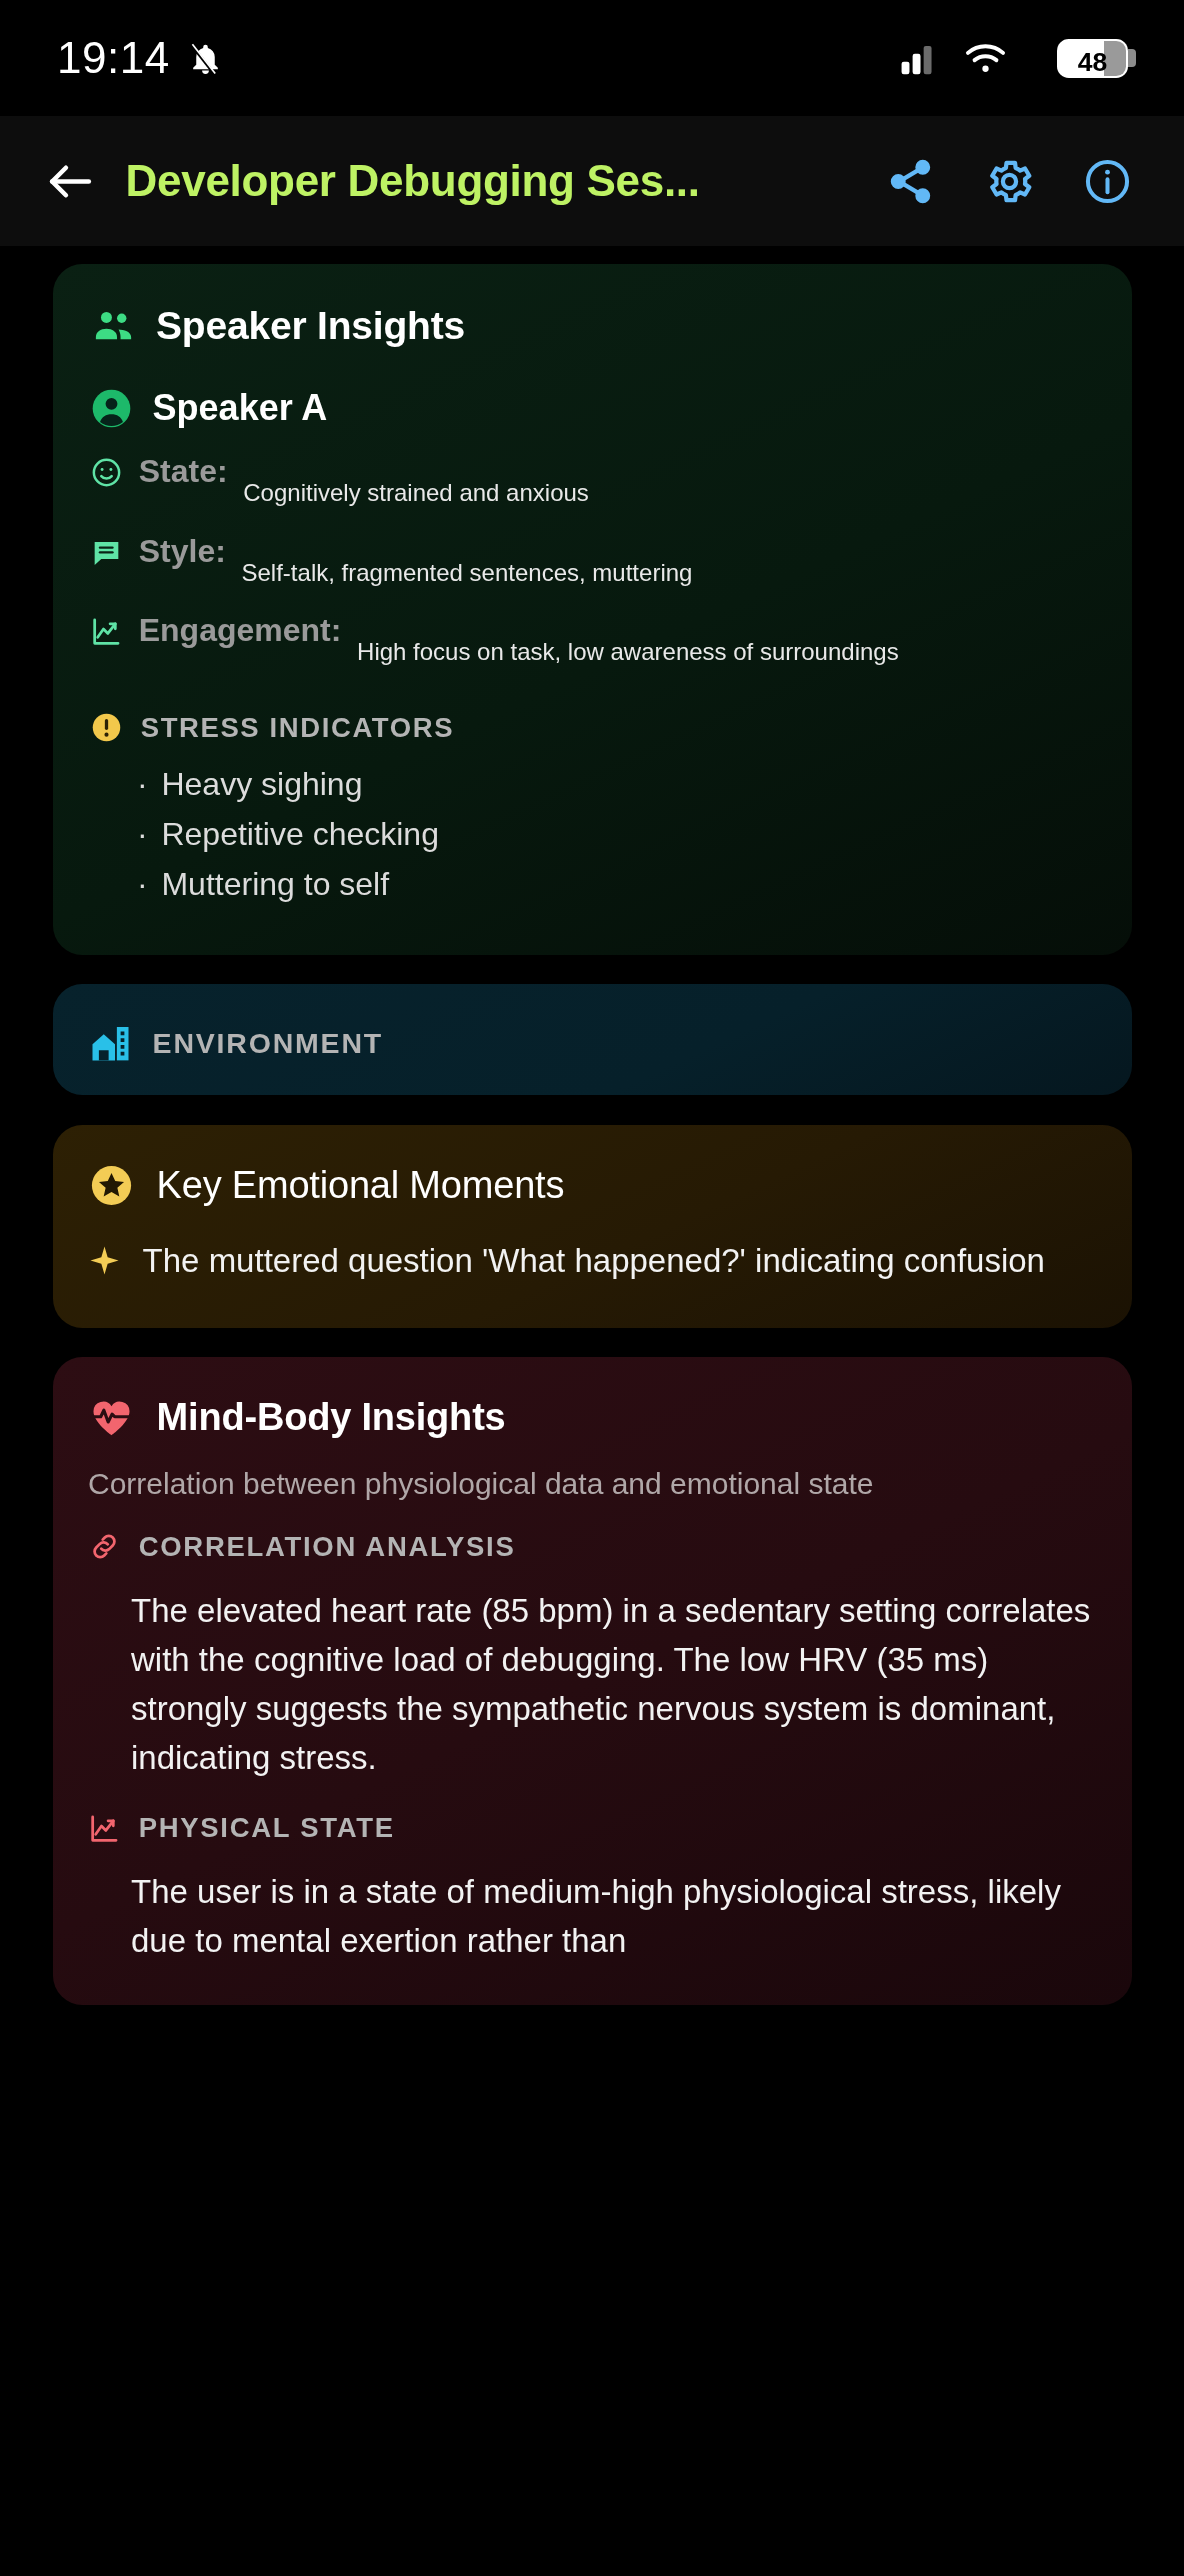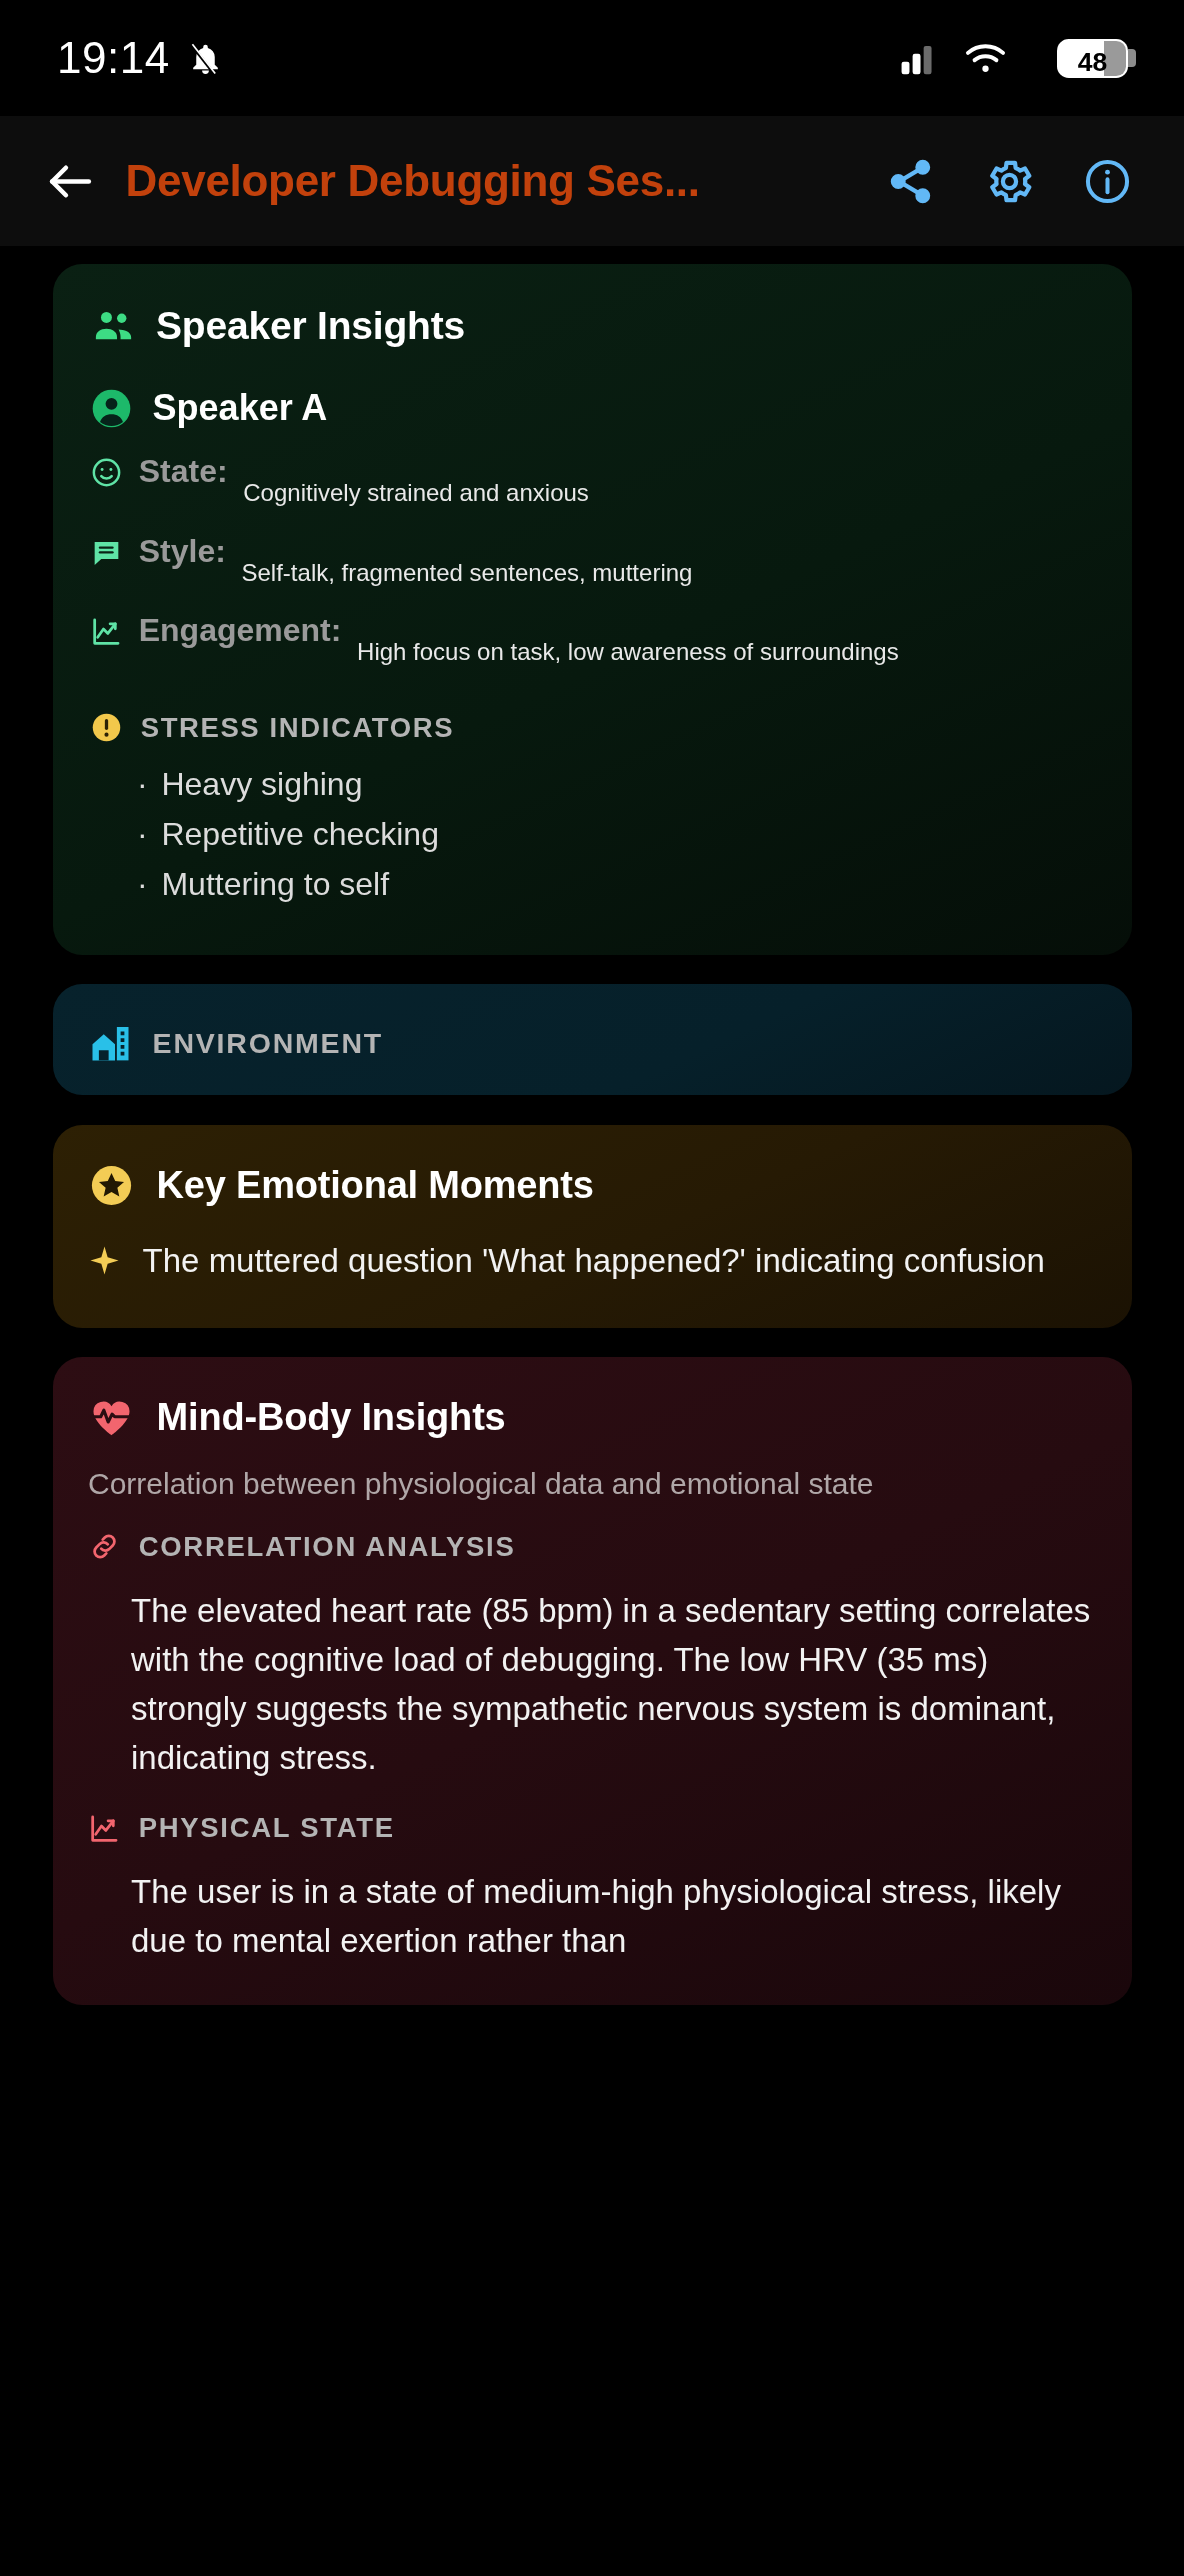--- a/index.html
+++ b/index.html
@@ -52,21 +52,21 @@
     display:flex; align-items:center;
     padding:0 41px 0 35px;
     gap:9.8px;
   }
   .appbar-back{
     width:71px; height:71px;
     display:flex; align-items:center; justify-content:center;
     flex:0 0 auto;
   }
   .appbar-title{
-    color:#c2410c; font-size:44px; font-weight:700;
+    color:#bef264; font-size:44px; font-weight:700;
     letter-spacing:-0.3px;
     white-space:nowrap; overflow:hidden;
     margin-left:9.8px;
     flex:1 1 auto;
   }
   .appbar-actions{ display:flex; align-items:center; gap:25.5px; flex:0 0 auto; }
   .appbar-btn{
     width:73px; height:73px;
     display:flex; align-items:center; justify-content:center;
   }
@@ -139,21 +139,21 @@
     color:#f0f0f0; font-size:33px; line-height:1.48;
     margin-top:27.5px;
   }
 
   
   .card-moments{
     background:linear-gradient(155deg,#2d2004 0%,#261a04 55%,#1b1203 100%);
     padding:37px 35px 43px 35px;
   }
   .mom-head{ display:flex; align-items:center; gap:21.6px; }
-  .mom-title{ color:#fff; font-size:38px; font-weight:700; letter-spacing:-0.2px; }
+  .mom-title{ color:#fff; font-size:38px; font-weight:400; letter-spacing:-0.2px; }
   .mom-item{
     display:flex; align-items:flex-start; gap:21.6px;
     margin-top:29.5px;
   }
   .mom-star{ flex:0 0 auto; padding-top:5.9px; }
   .mom-text{ color:#f2f2f2; font-size:33px; line-height:1.42; }
 
   
   .card-mind{
     background:linear-gradient(155deg,#2d0d13 0%,#260b10 50%,#1a070b 100%);

